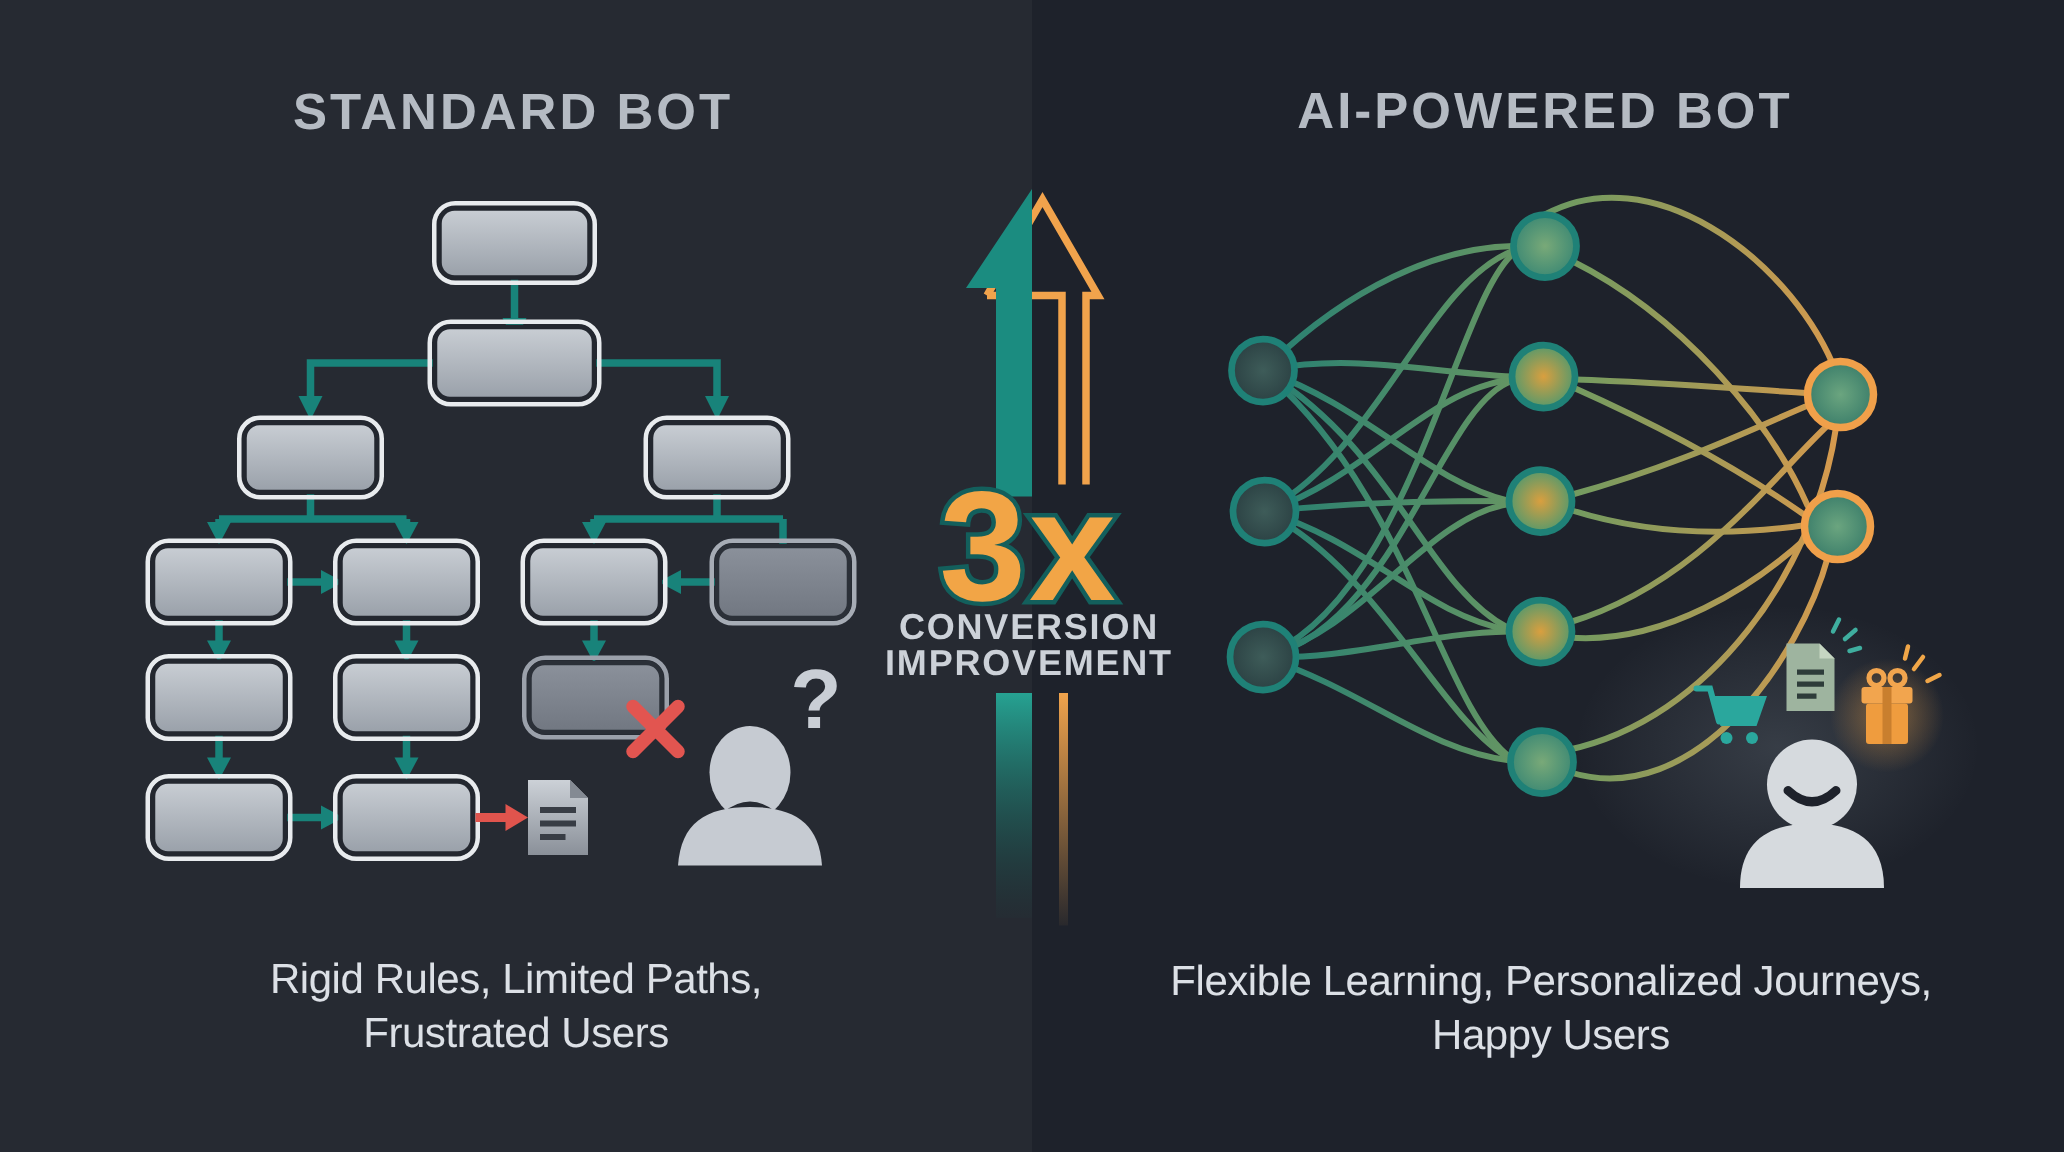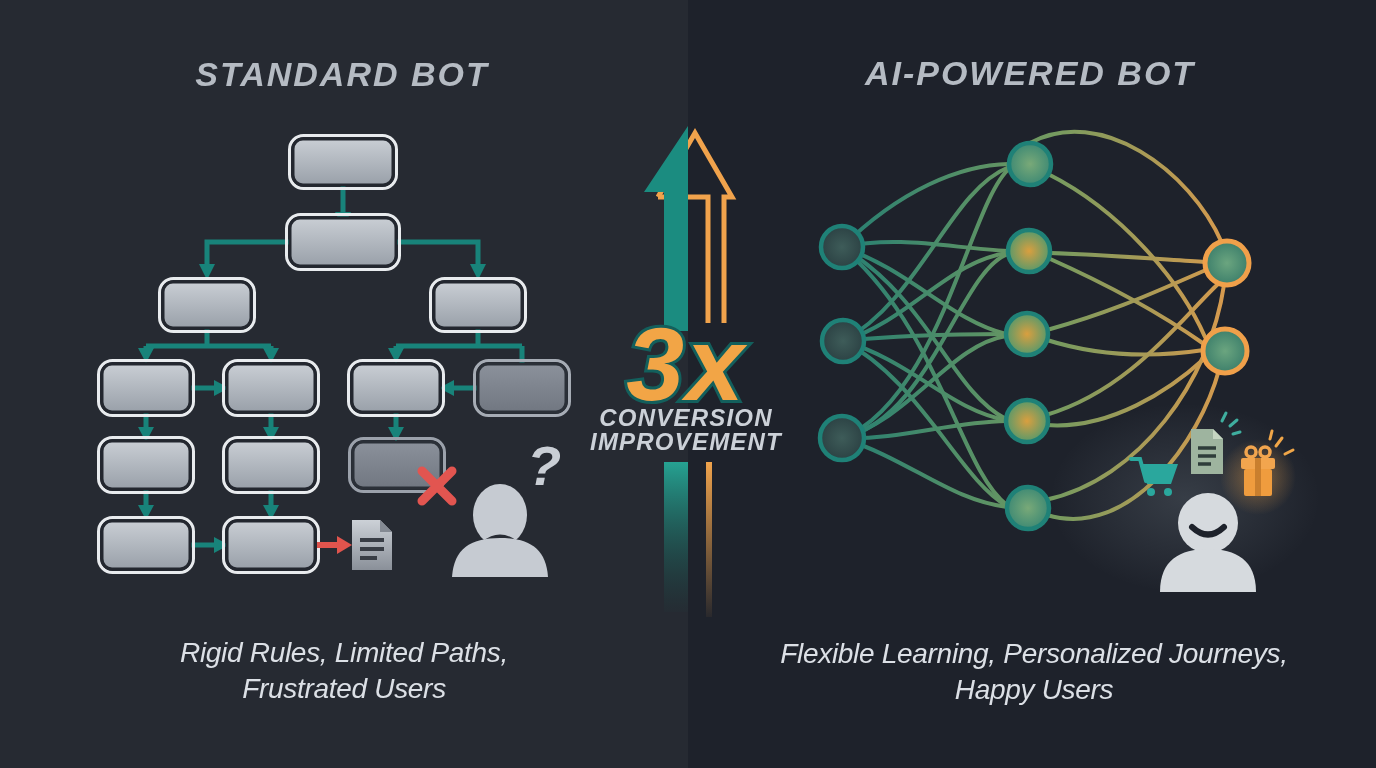--- a/index.html
+++ b/index.html
@@ -1,20 +1,19 @@
 <!DOCTYPE html>
 <html><head>
 <meta charset="utf-8">
 <style>
   html,body{margin:0;padding:0;background:#14171c;}
   .canvas{
     position:relative;width:1376px;height:768px;overflow:hidden;
     font-family:"Liberation Sans","DejaVu Sans",sans-serif;
     background:#262a32;
-    font-style:italic;
   }
   svg text{font-family:"Liberation Sans","DejaVu Sans",sans-serif;}
 </style>
 </head>
 <body>
 
 <div class="canvas">
 <svg width="1376" height="768" viewBox="0 0 1376 768">
   <defs>
     <linearGradient id="boxFill" x1="0" y1="0" x2="0" y2="1">

